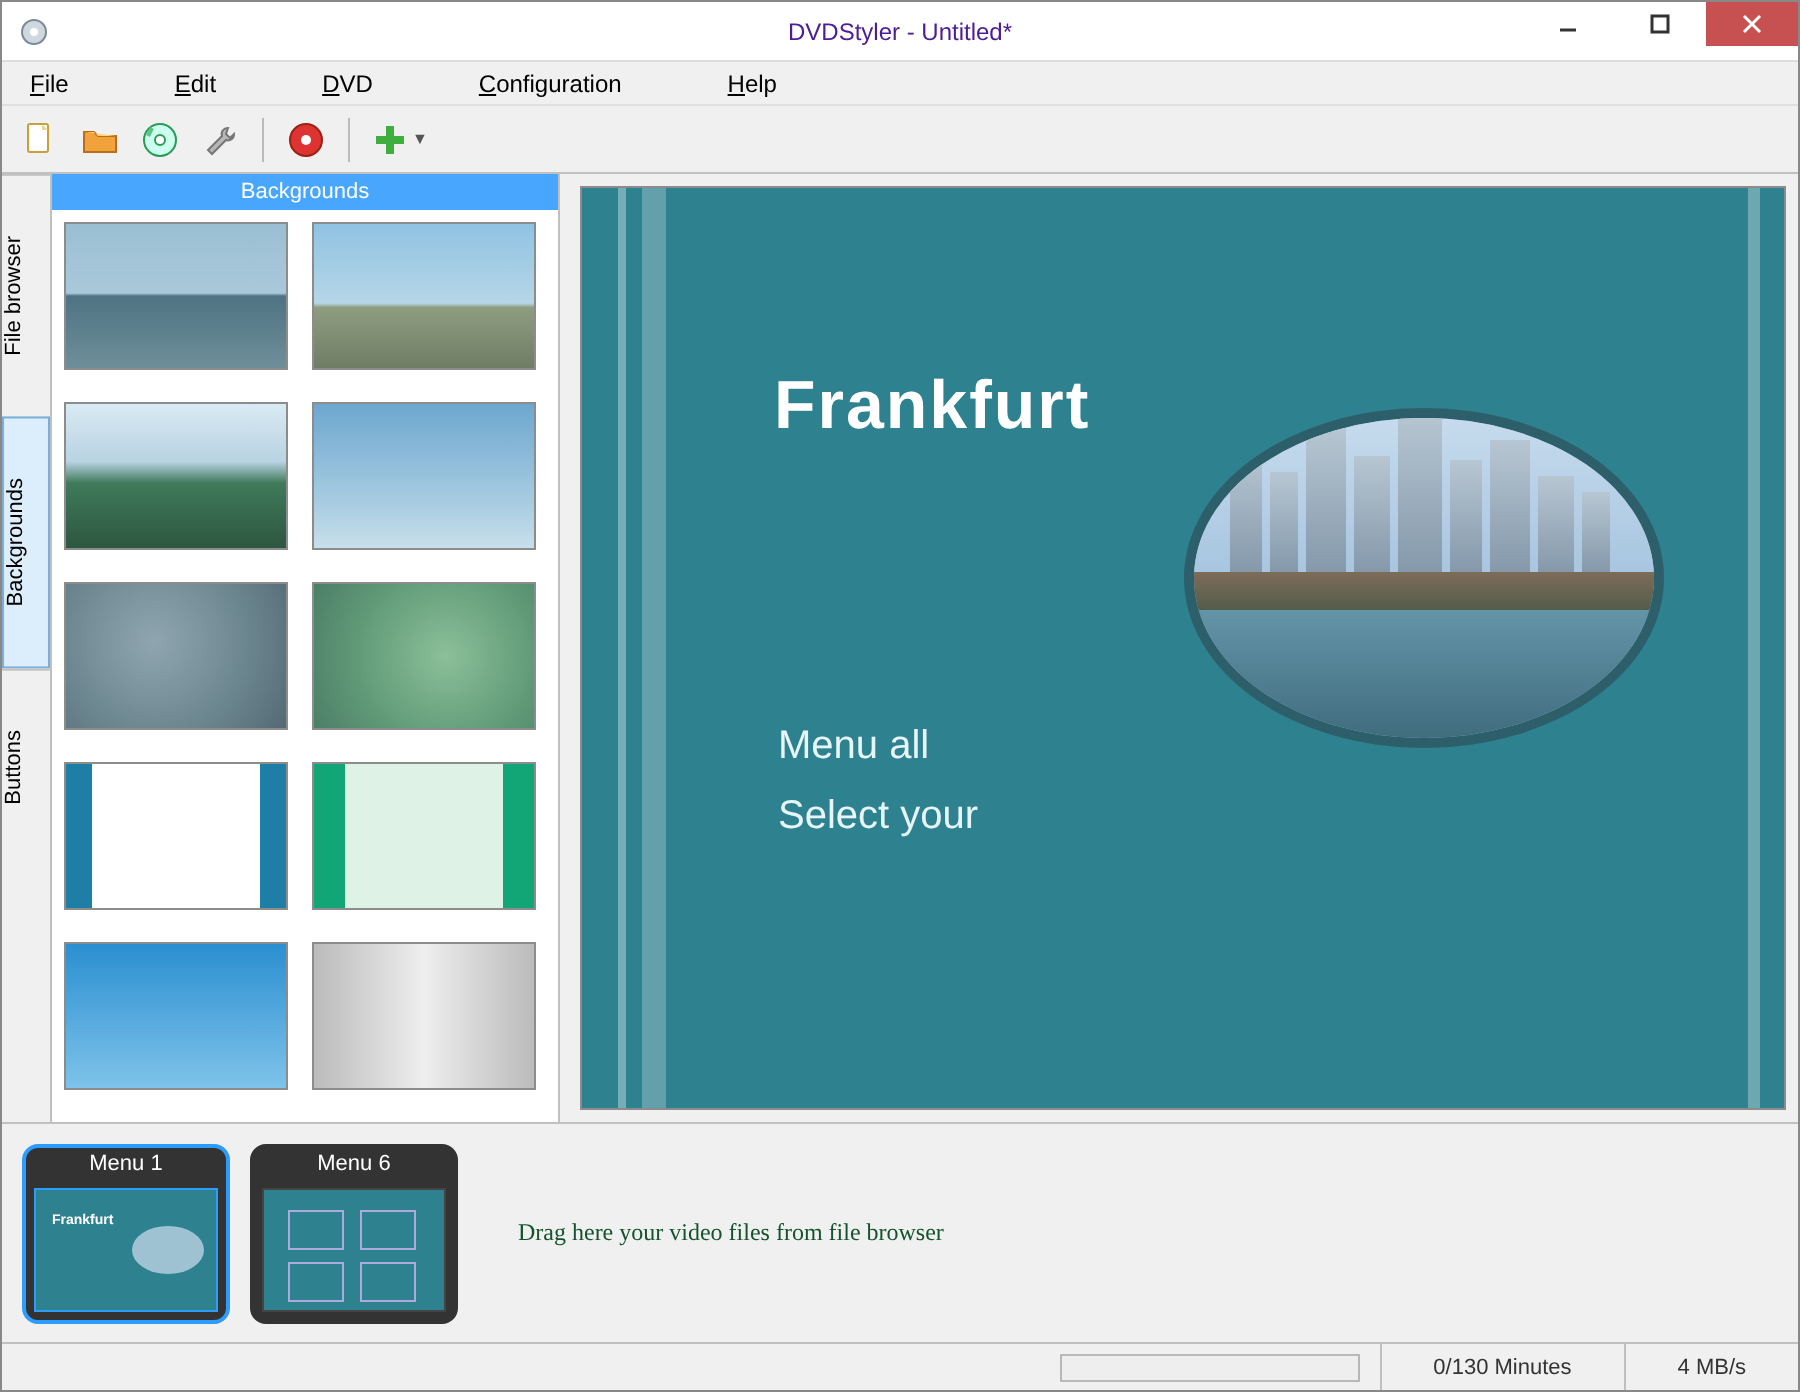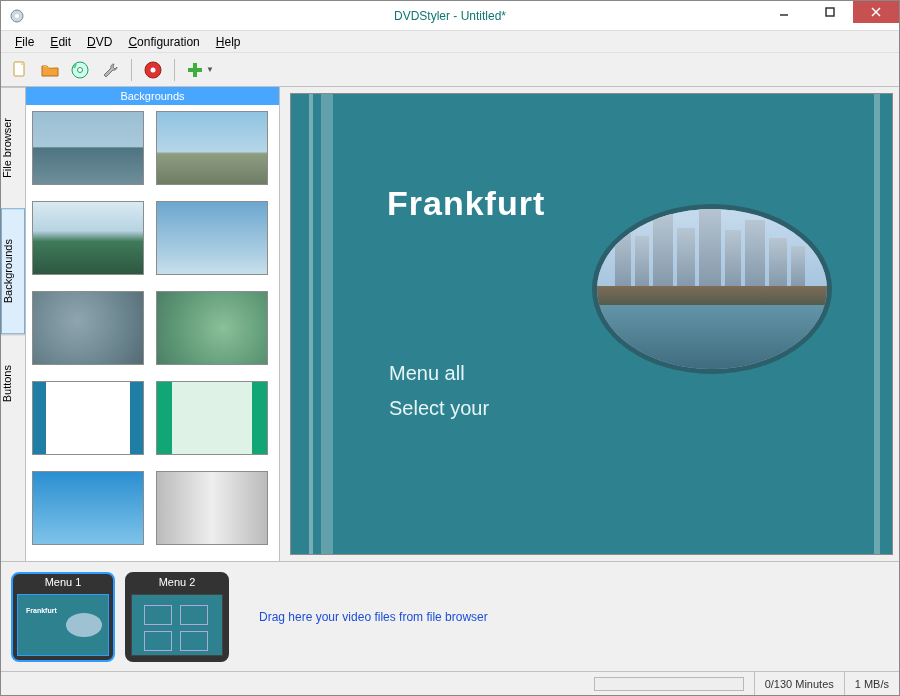--- a/index.html
+++ b/index.html
@@ -1,24 +1,24 @@
 <!DOCTYPE html>
 <html><head>
 <meta charset="utf-8">
 <style>
 * { box-sizing: border-box; margin: 0; padding: 0; font-family: "Segoe UI", Tahoma, sans-serif; }
 html, body { height: 100%; background:#fff; }
 .window { width:900px; height:696px; border:1px solid #888; background:#f0f0f0; display:flex; flex-direction:column; position:relative;}
 .titlebar { height:30px; background:#fff; display:flex; align-items:center; justify-content:center; position:relative; border-bottom:1px solid #ddd;}
-.titlebar .title { font-size:12px; color:#0f766e;}
+.titlebar .title { font-size:12px; color:#4c1d95;}
 .titlebar .appicon { position:absolute; left:8px; top:7px; width:16px; height:16px;}
 .sys-btns { position:absolute; right:0; top:0; display:flex; height:22px;}
 .sys-btn { width:46px; height:22px; display:flex; align-items:center; justify-content:center; font-size:12px; color:#333; background:#fff;}
 .sys-btn.close { background:#c75050; color:#fff; width:46px;}
-.menubar { height:22px; background:#f0f0f0; display:flex; align-items:center; padding:0 6px; border-bottom:1px solid #e0e0e0;}
+.menubar { height:22px; background:#f0f0f0; display:flex; align-items:center; padding:0 6px; border-bottom:1px solid #e0e0e0;gap:37px;}
 .menu-item { font-size:12px; padding:2px 8px; cursor:default;}
 .menu-item span.u { text-decoration:underline; }
 .toolbar { height:34px; background:#f0f0f0; display:flex; align-items:center; padding:0 6px; gap:4px; border-bottom:1px solid #c0c0c0;}
 .tool { width:26px; height:26px; display:flex; align-items:center; justify-content:center; }
 .tool-sep { width:1px; height:22px; background:#bbb; margin:0 4px;}
 .dropdown-arrow { font-size:8px; color:#555; margin-left:2px;}
 .body { flex:1; display:flex; overflow:hidden; background:#f0f0f0;}
 .side-tabs { width:25px; background:#f0f0f0; display:flex; flex-direction:column; border-right:1px solid #c0c0c0;}
 .side-tab { flex:0 0 auto; padding:30px 0px; writing-mode:vertical-rl; transform:rotate(180deg); text-align:center; font-size:11px; border-bottom:1px solid #c0c0c0; background:#f0f0f0; cursor:default;}
 .side-tab.active { background:#dceefc; border:1px solid #7aaed6; }
@@ -40,25 +40,25 @@
 .city{position:absolute;inset:0;}
 .city .sky{position:absolute;left:0;right:0;top:0;height:48%;background:linear-gradient(#c6dbed,#a8c6e0);}
 .city .water{position:absolute;left:0;right:0;bottom:0;height:40%;background:linear-gradient(#6494a8,#3f6d7e);}
 .city .bank{position:absolute;left:0;right:0;top:48%;height:14%;background:linear-gradient(#7d6c58,#4d5a4a);}
 .bld{position:absolute;bottom:52%;background:linear-gradient(#b7c6d2,#8599ab);}
 .timeline { height:110px; background:#f0f0f0; border-top:1px solid #c0c0c0; display:flex; align-items:center; padding:0 10px; gap:10px;}
 .tl-thumb { width:104px; height:90px; background:#333; border-radius:8px; border:2px solid #333; display:flex; flex-direction:column; overflow:hidden;}
 .tl-thumb.sel { border-color:#2d9cff;}
 .tl-thumb .label { height:16px; color:#fff; font-size:11px; text-align:center; line-height:16px;}
 .tl-thumb .mini { flex:1; margin:4px; position:relative; overflow:hidden;}
-.tl-hint { flex:1; font-size:12px; color:#1d4ed8; padding-left:20px;}
+.tl-hint { flex:1; font-size:12px; color:#14532d; padding-left:20px;font-family:Liberation Serif, serif;}
 .statusbar { height:24px; background:#f0f0f0; border-top:1px solid #c0c0c0; display:flex; align-items:center; font-size:11px; color:#333;}
 .statusbar .spacer{flex:1;}
 .progress{width:150px;height:14px;border:1px solid #b8b8b8;background:#eee;margin-right:10px;}
-.status-seg{border-left:1px solid #c0c0c0;padding:0 10px;height:100%;display:flex;align-items:center;}
+.status-seg{border-left:1px solid #c0c0c0;padding:0 26px;height:100%;display:flex;align-items:center;}
 
 .bg-sea1{background:linear-gradient(#9abfd2 0%,#a9c9da 48%,#4e7382 50%,#6e8f9a 100%);}
 .bg-sea2{background:linear-gradient(#8fc3e2 0%,#b6d6e7 55%,#8e9d7f 58%,#6f7d66 100%);}
 .bg-coast{background:linear-gradient(#d9eaf3 0%,#b8d3e2 40%,#3f7a5a 55%,#2d5740 100%);}
 .bg-skyhaze{background:linear-gradient(#6da7cf,#a9cde2 70%,#c8dfeb);}
 .bg-blur1{background:radial-gradient(circle at 40% 40%,#8fa6b0,#6b858f 60%,#536a73);}
 .bg-blur2{background:radial-gradient(circle at 60% 50%,#8cbf9a,#5f9a77 60%,#4d7e67);}
 .bg-stripe1{background:linear-gradient(90deg,#1e7ea5 0 12%,#fff 12% 88%,#1e7ea5 88% 100%);}
 .bg-stripe2{background:linear-gradient(90deg,#12a576 0 14%,#dff2e6 14% 86%,#12a576 86% 100%);}
 .bg-grad1{background:linear-gradient(#2b8fd0,#7ec3ea);}
@@ -216,31 +216,31 @@
 
   <div class="timeline">
     <div class="tl-thumb sel">
       <div class="label">Menu 1</div>
       <div class="mini mini1">
         <div class="tx">Frankfurt</div>
           <div class="ov"></div>
       </div>
     </div>
     <div class="tl-thumb">
-      <div class="label">Menu 2</div>
+      <div class="label">Menu 6</div>
       <div class="mini mini2">
         <div class="cell" style="left:12px;top:10px;"></div>
         <div class="cell" style="left:48px;top:10px;"></div>
         <div class="cell" style="left:12px;top:36px;"></div>
         <div class="cell" style="left:48px;top:36px;"></div>
       </div>
     </div>
     <div class="tl-hint">Drag here your video files from file browser</div>
   </div>
 
   <div class="statusbar">
     <div class="spacer"></div>
     <div class="progress"></div>
     <div class="status-seg">0/130 Minutes</div>
-    <div class="status-seg">1 MB/s</div>
+    <div class="status-seg">4 MB/s</div>
   </div>
 
 </div>
 
 </body></html>

